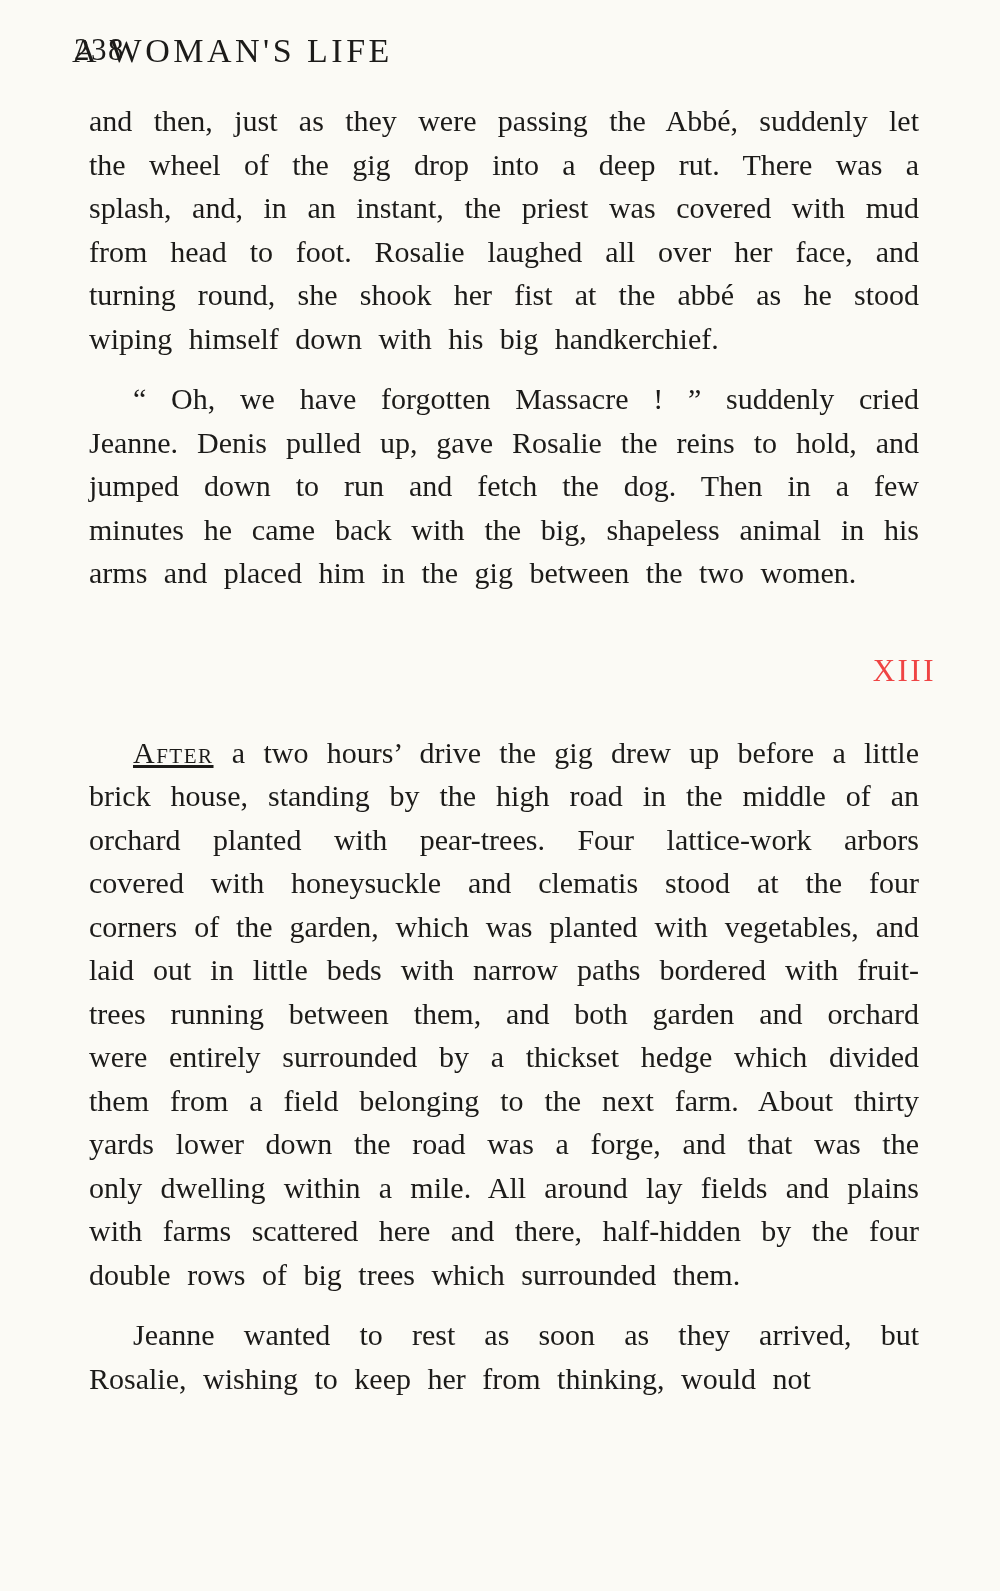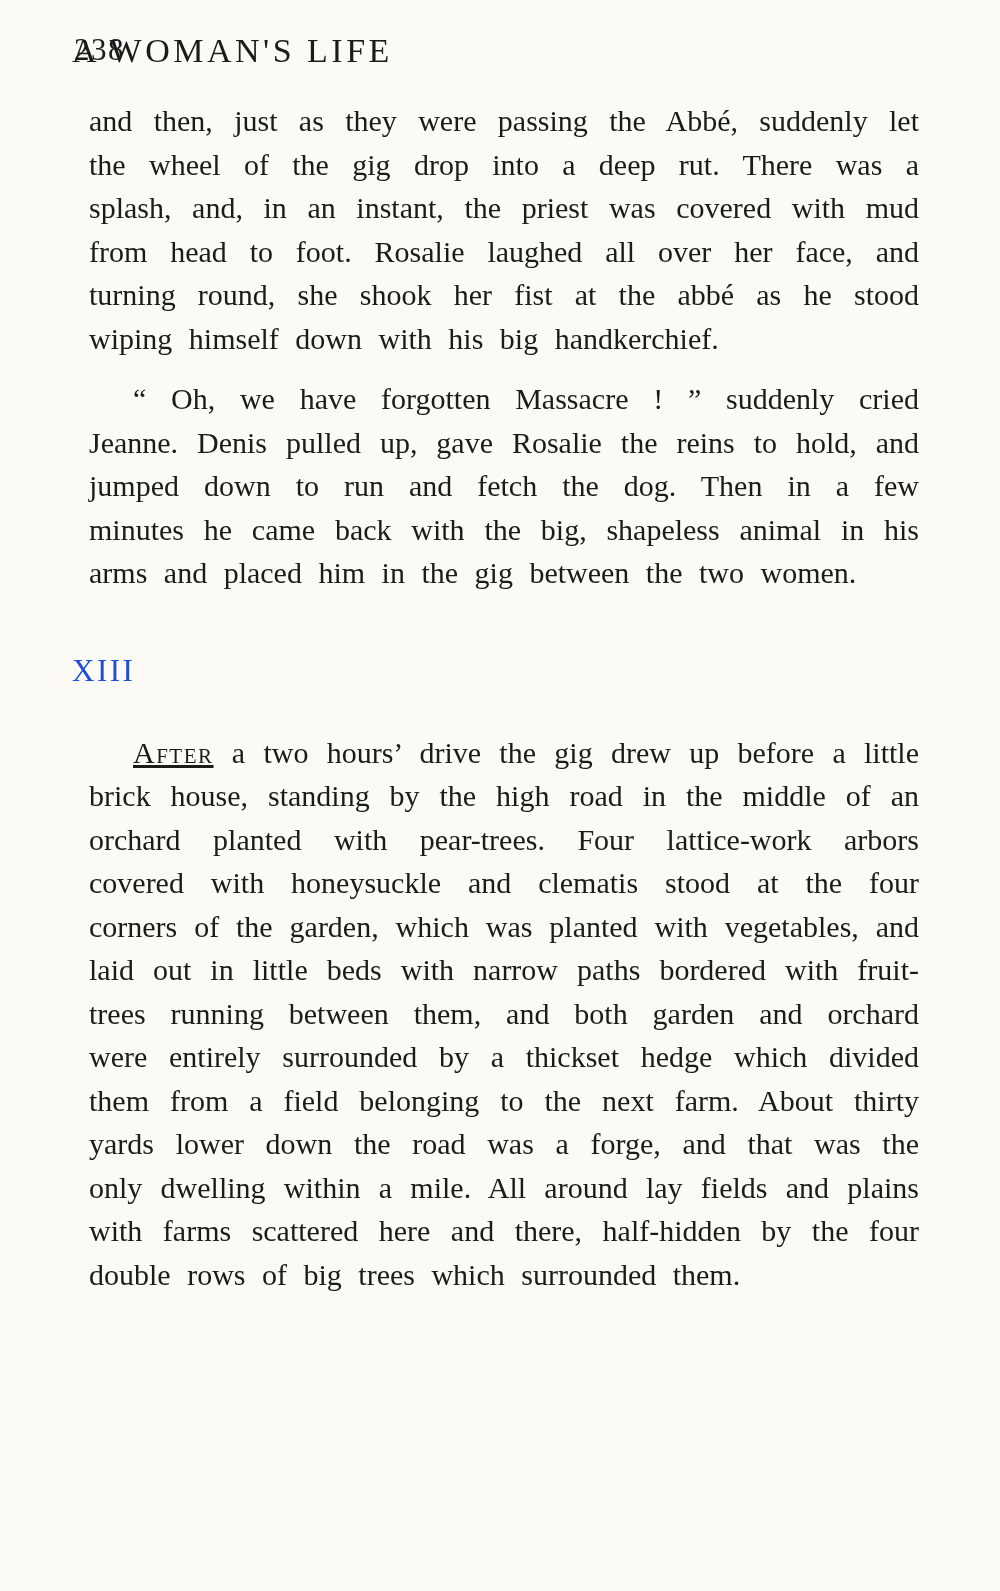--- a/index.html
+++ b/index.html
@@ -44,26 +44,26 @@
     margin: 17px;
     font-size: 30px;
     line-height: 43.5px;
     text-align: justify;
     word-spacing: 0.30em;
   }
   .noindent { text-indent: 0; }
   .indent   { text-indent: 44px; }
   .chapter {
     margin: 58px 0 42px 0;
-    text-align: left;
+    text-align: right;
     font-weight: normal;
     font-size: 31px;
     letter-spacing: 2.5px;
     font-family: "Liberation Serif", "DejaVu Serif", serif;
-    color: #1d4ed8;
+    color: #ef4444;
   }
   .smallcaps {
     font-variant: small-caps;
     letter-spacing: 1.5px;
     text-decoration: underline;
   }
 </style>
 </head>
 <body>
 
@@ -77,16 +77,17 @@
   <div class="body">
 
     <p class="noindent">and then, just as they were passing the Abbé, suddenly let the wheel of the gig drop into a deep rut. There was a splash, and, in an instant, the priest was covered with mud from head to foot. Rosalie laughed all over her face, and turning round, she shook her fist at the abbé as he stood wiping himself down with his big handkerchief.</p>
 
     <p class="indent">“ Oh, we have forgotten Massacre ! ” suddenly cried Jeanne. Denis pulled up, gave Rosalie the reins to hold, and jumped down to run and fetch the dog. Then in a few minutes he came back with the big, shapeless animal in his arms and placed him in the gig between the two women.</p>
 
     <h2 class="chapter">XIII</h2>
 
     <p class="indent"><span class="smallcaps">After</span><span> a two hours’ drive the gig drew up before a little brick house, standing by the high road in the middle of an orchard planted with pear-trees. Four lattice-work arbors covered with honeysuckle and clematis stood at the four corners of the garden, which was planted with vegetables, and laid out in little beds with narrow paths bordered with fruit-trees running between them, and both garden and orchard were entirely surrounded by a thickset hedge which divided them from a field belonging to the next farm. About thirty yards lower down the road was a forge, and that was the only dwelling within a mile. All around lay fields and plains with farms scattered here and there, half-hidden by the four double rows of big trees which surrounded them.</span></p>
 
+    <p class="indent">Jeanne wanted to rest as soon as they arrived, but Rosalie, wishing to keep her from thinking, would not</p>
 
   </div>
 
 </div>
 
 </body></html>

